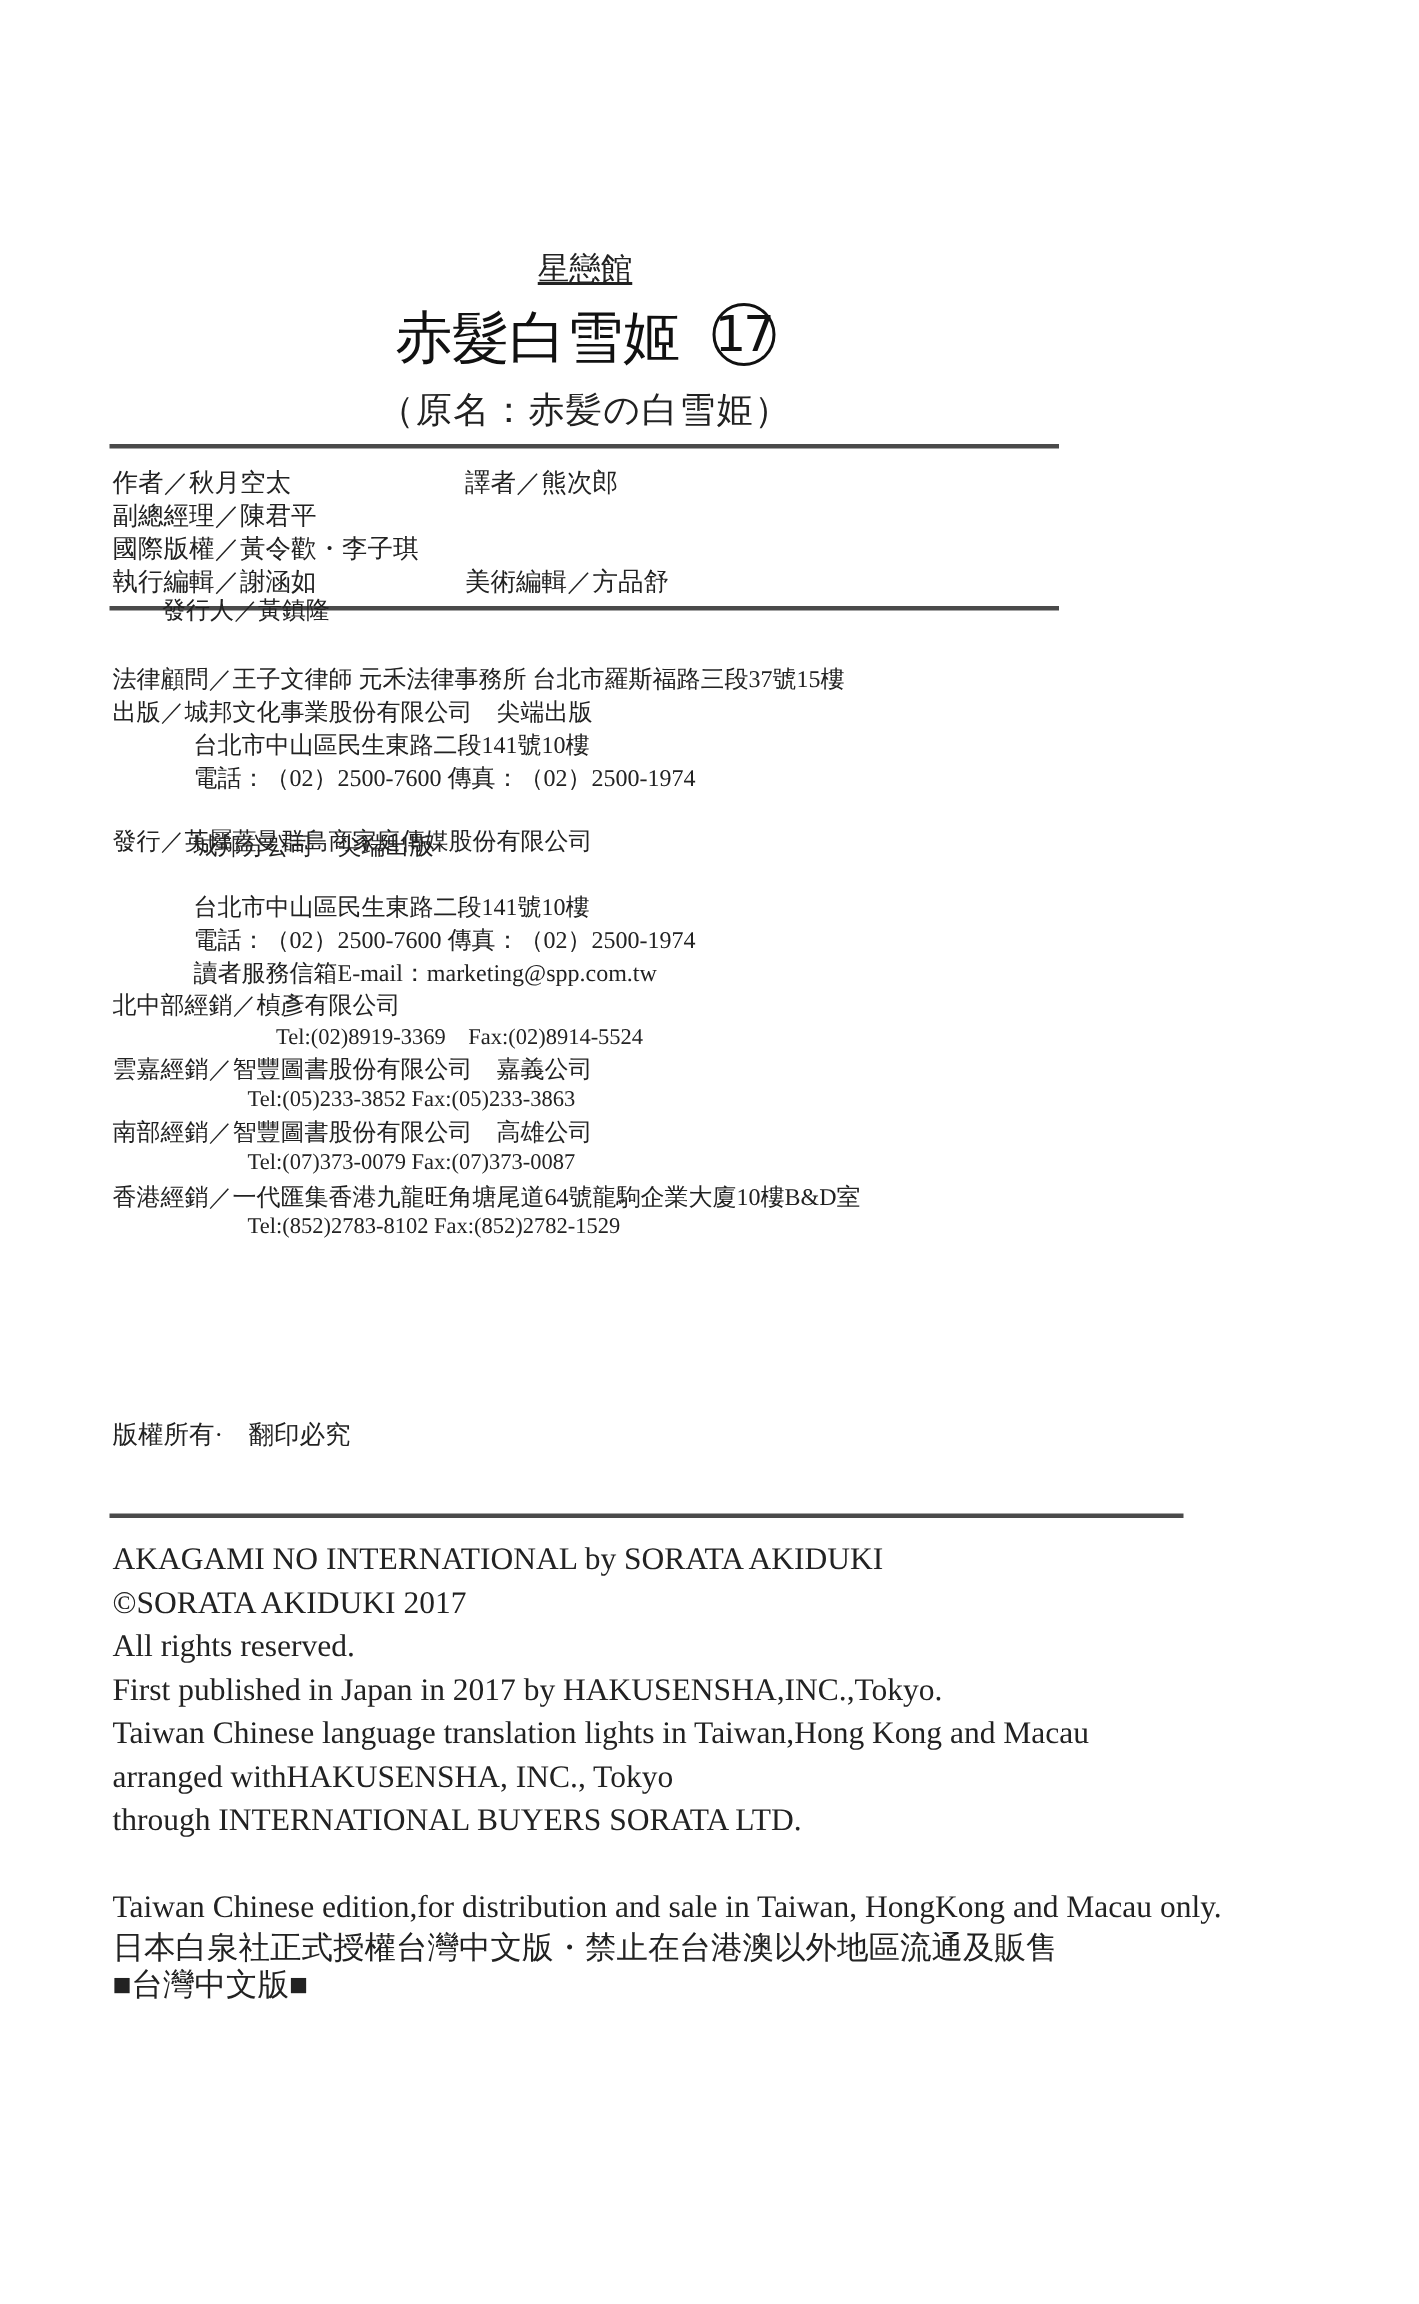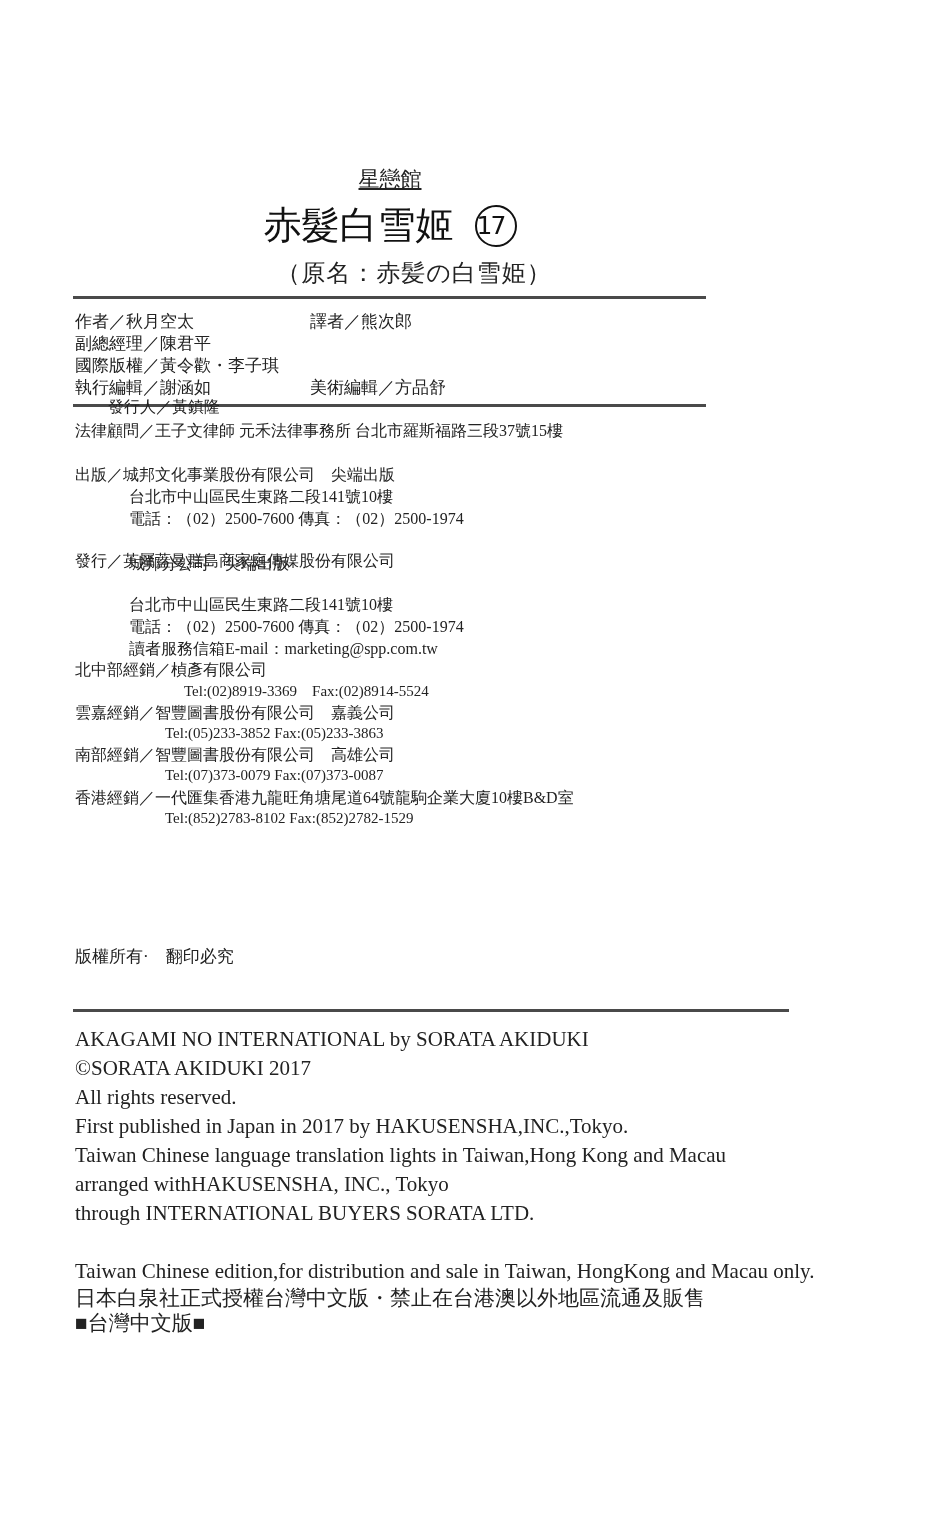--- a/index.html
+++ b/index.html
@@ -2,22 +2,22 @@
 <html><head>
   <meta charset="utf-8">
   <style>
     html, body { margin:0; padding:0; background:#ffffff; }
     body { width:946px; height:1536px; position:relative; overflow:hidden; color:#1a1a1a; }
     .abs { position:absolute; white-space:nowrap; }
     .sans { font-family: "DejaVu Sans", "Liberation Sans", sans-serif; }
     .serif { font-family: "Liberation Serif", "DejaVu Serif", serif; }
     .imprint { left:0; top:165px; width:780px; text-align:center; font-size:21px; color:#222;text-decoration:underline; }
     .title { left:0; top:200px; width:780px; text-align:center; font-size:38px; color:#111; }
-    .title .vol { display:inline-block; width:38px; height:38px; border:2.5px solid #111; border-radius:50%; font-size:25px; line-height:38px; text-align:left; vertical-align:4px; margin-left:21px; letter-spacing:-2px; }
-    .orig { left:0; top:257px; width:780px; text-align:center; font-size:24px; color:#222; letter-spacing:1px;padding-left:24px; }
+    .title .vol { display:inline-block; width:38px; height:38px; border:2.5px solid #111; border-radius:50%; font-size:33px; line-height:38px; text-align:left; vertical-align:4px; margin-left:21px; letter-spacing:-2px; }
+    .orig { left:0; top:257px; width:780px; text-align:center; font-size:24px; color:#222; letter-spacing:1px; }
     .rule { position:absolute; left:73px; height:3px; background:#4a4a4a; }
     .credit { font-size:17px; color:#222; }
     .pub { font-size:16px; color:#222; }
     .tel { font-size:15px; color:#222; }
     .eng { font-size:21px; color:#222; }
   </style>
 </head>
 <body>
 
 <div class="abs sans imprint">星戀館</div>
@@ -31,21 +31,21 @@
 <div class="abs serif credit" style="left:75px; top:310px;">作者／秋月空太</div>
 <div class="abs serif credit" style="left:310px; top:310px;">譯者／熊次郎</div>
 <div class="abs serif credit" style="left:75px; top:332px;">副總經理／陳君平</div>
 <div class="abs serif credit" style="left:75px; top:354px;">國際版權／黃令歡・李子琪</div>
 <div class="abs serif credit" style="left:75px; top:376px;text-align:right;">執行編輯／謝涵如</div>
 <div class="abs serif credit" style="left:310px; top:376px;">美術編輯／方品舒</div>
 
 <div class="rule" style="top:404px; width:633px;"></div>
 
 <div class="abs serif pub" style="left:75px; top:397px;margin-left:33px;">發行人／黃鎮隆</div>
-<div class="abs serif pub" style="left:75px; top:421px;">法律顧問／王子文律師 元禾法律事務所 台北市羅斯福路三段37號15樓</div>
+<div class="abs serif pub" style="left:75px; top:443px;">法律顧問／王子文律師 元禾法律事務所 台北市羅斯福路三段37號15樓</div>
 <div class="abs serif pub" style="left:75px; top:465px;">出版／城邦文化事業股份有限公司　尖端出版</div>
 <div class="abs serif pub" style="left:129px; top:487px;">台北市中山區民生東路二段141號10樓</div>
 <div class="abs serif pub" style="left:129px; top:509px;">電話：（02）2500-7600 傳真：（02）2500-1974</div>
 
 <div class="abs serif pub" style="left:75px; top:551px;">發行／英屬蓋曼群島商家庭傳媒股份有限公司</div>
 <div class="abs serif pub" style="left:129px; top:554px;">城邦分公司　尖端出版</div>
 <div class="abs serif pub" style="left:129px; top:595px;">台北市中山區民生東路二段141號10樓</div>
 <div class="abs serif pub" style="left:129px; top:617px;">電話：（02）2500-7600 傳真：（02）2500-1974</div>
 <div class="abs serif pub" style="left:129px; top:639px;">讀者服務信箱E-mail：marketing@spp.com.tw</div>
 

